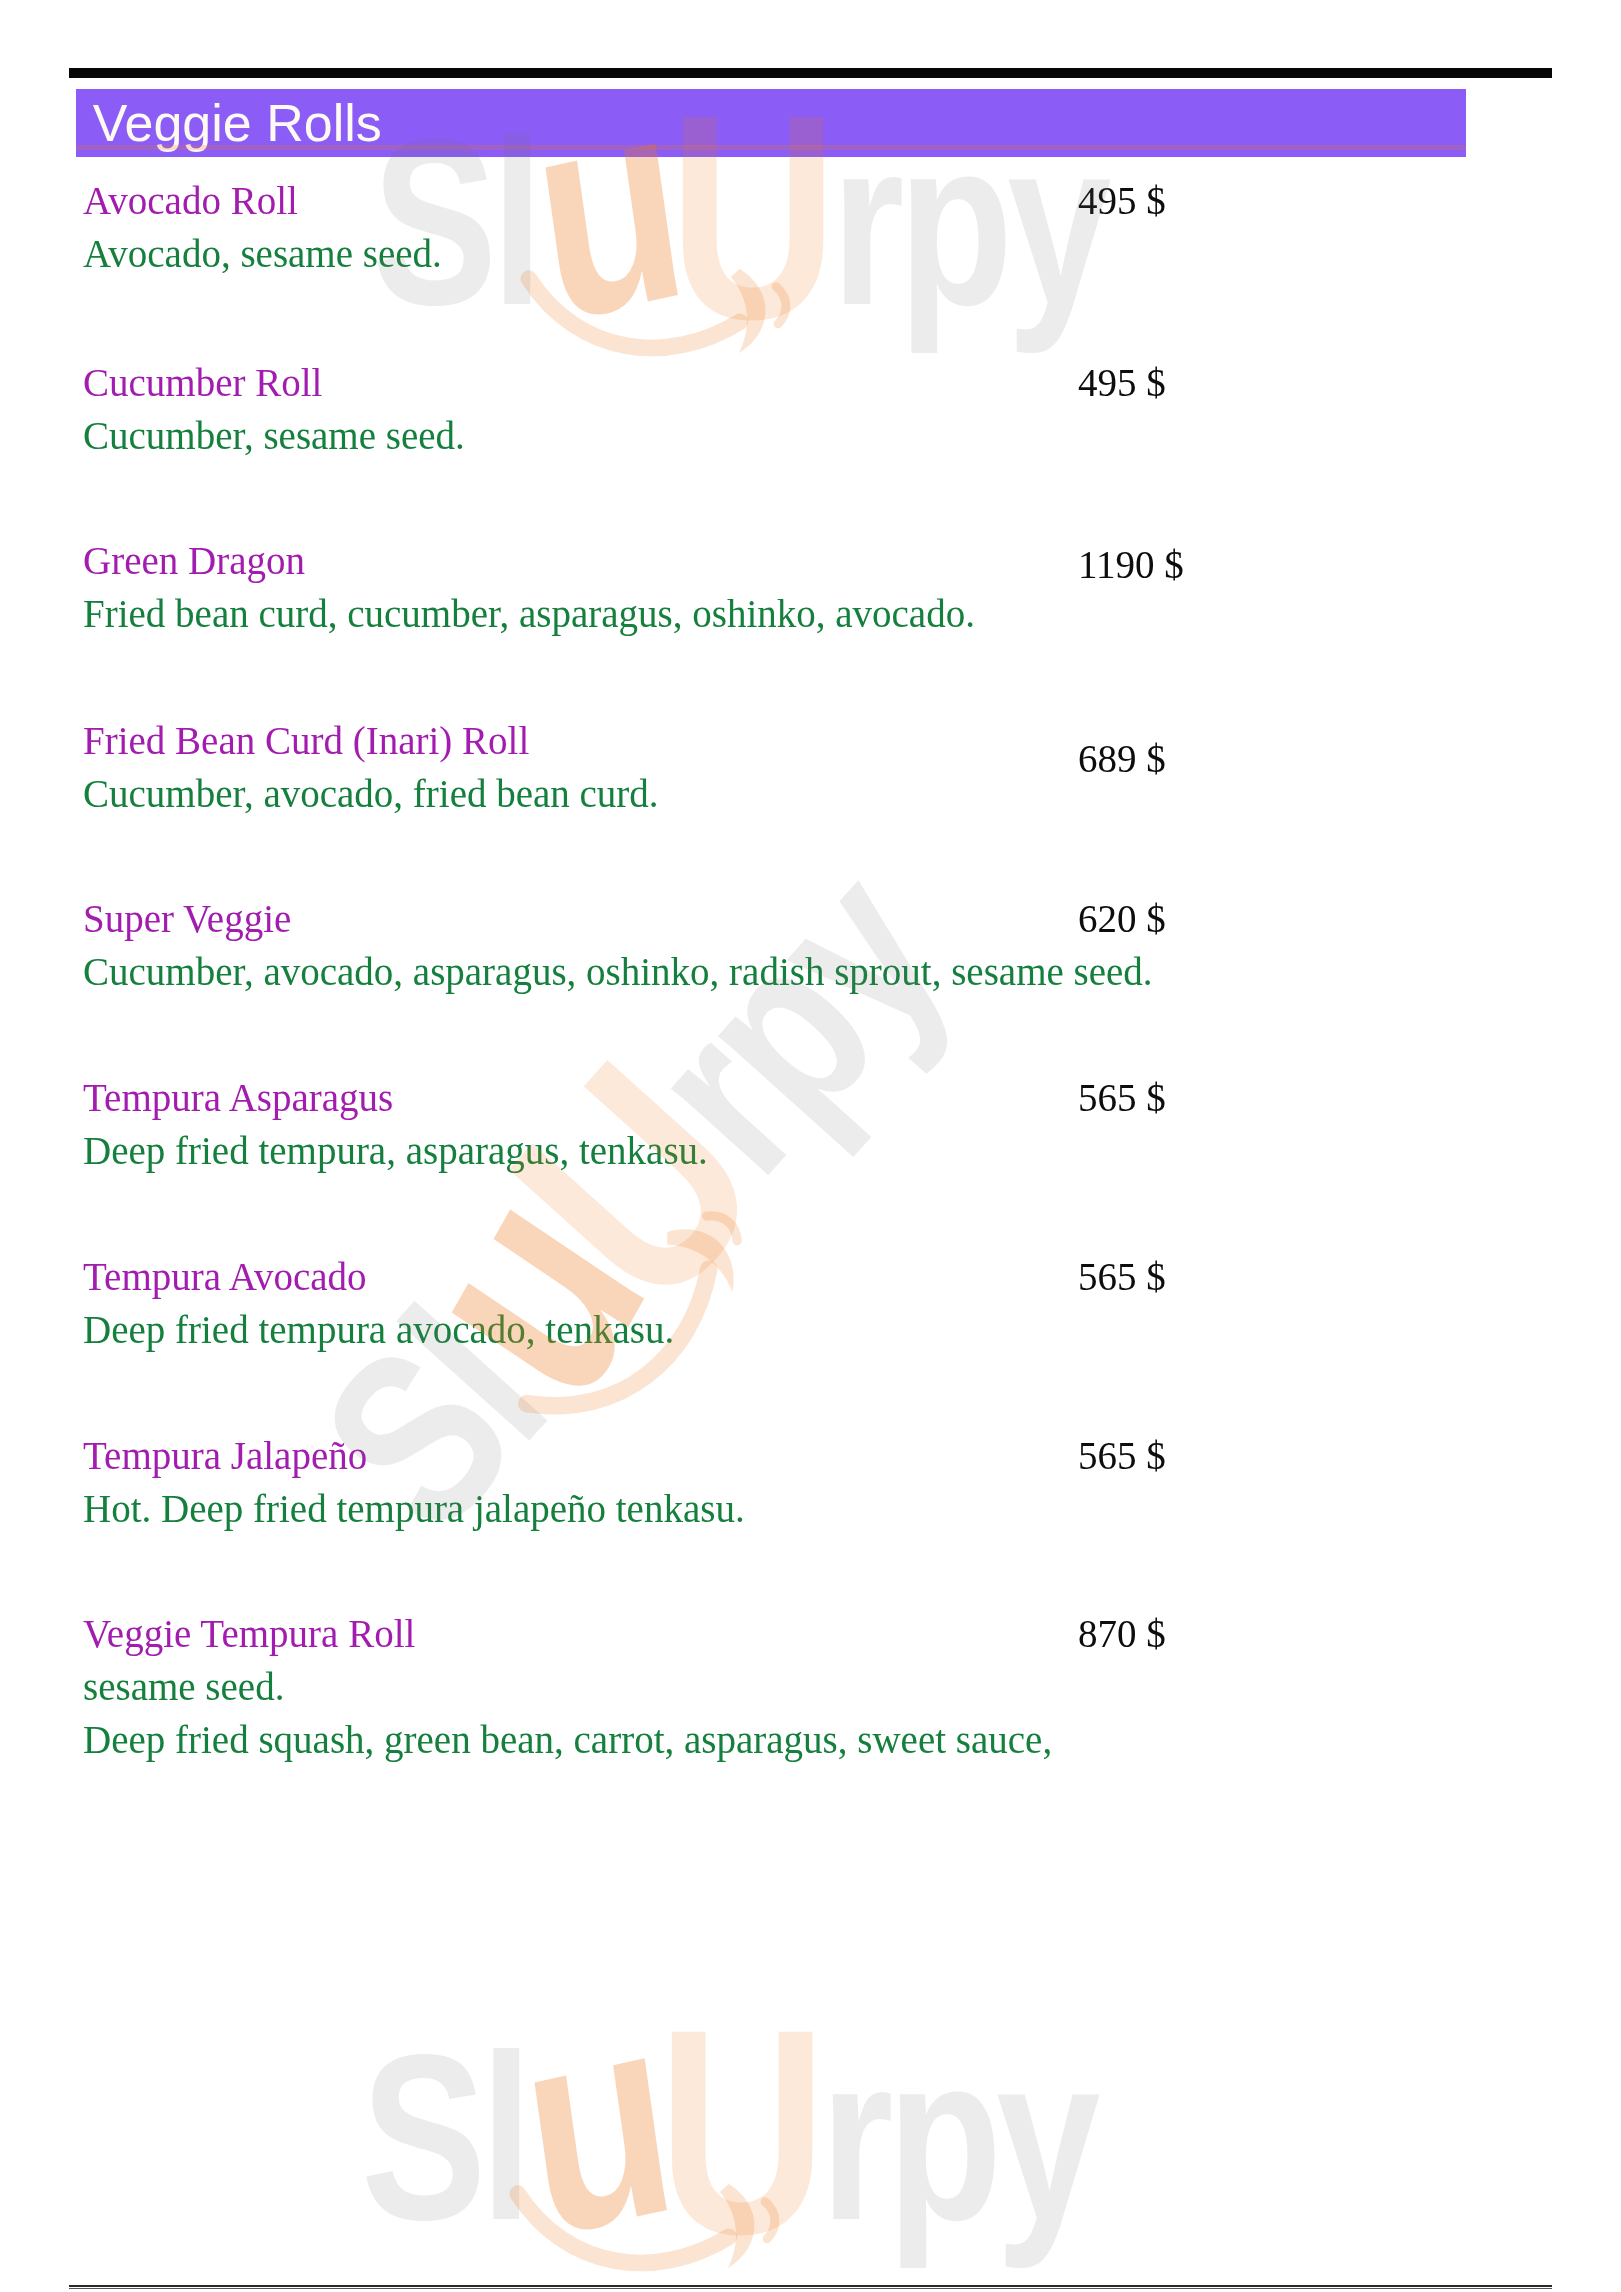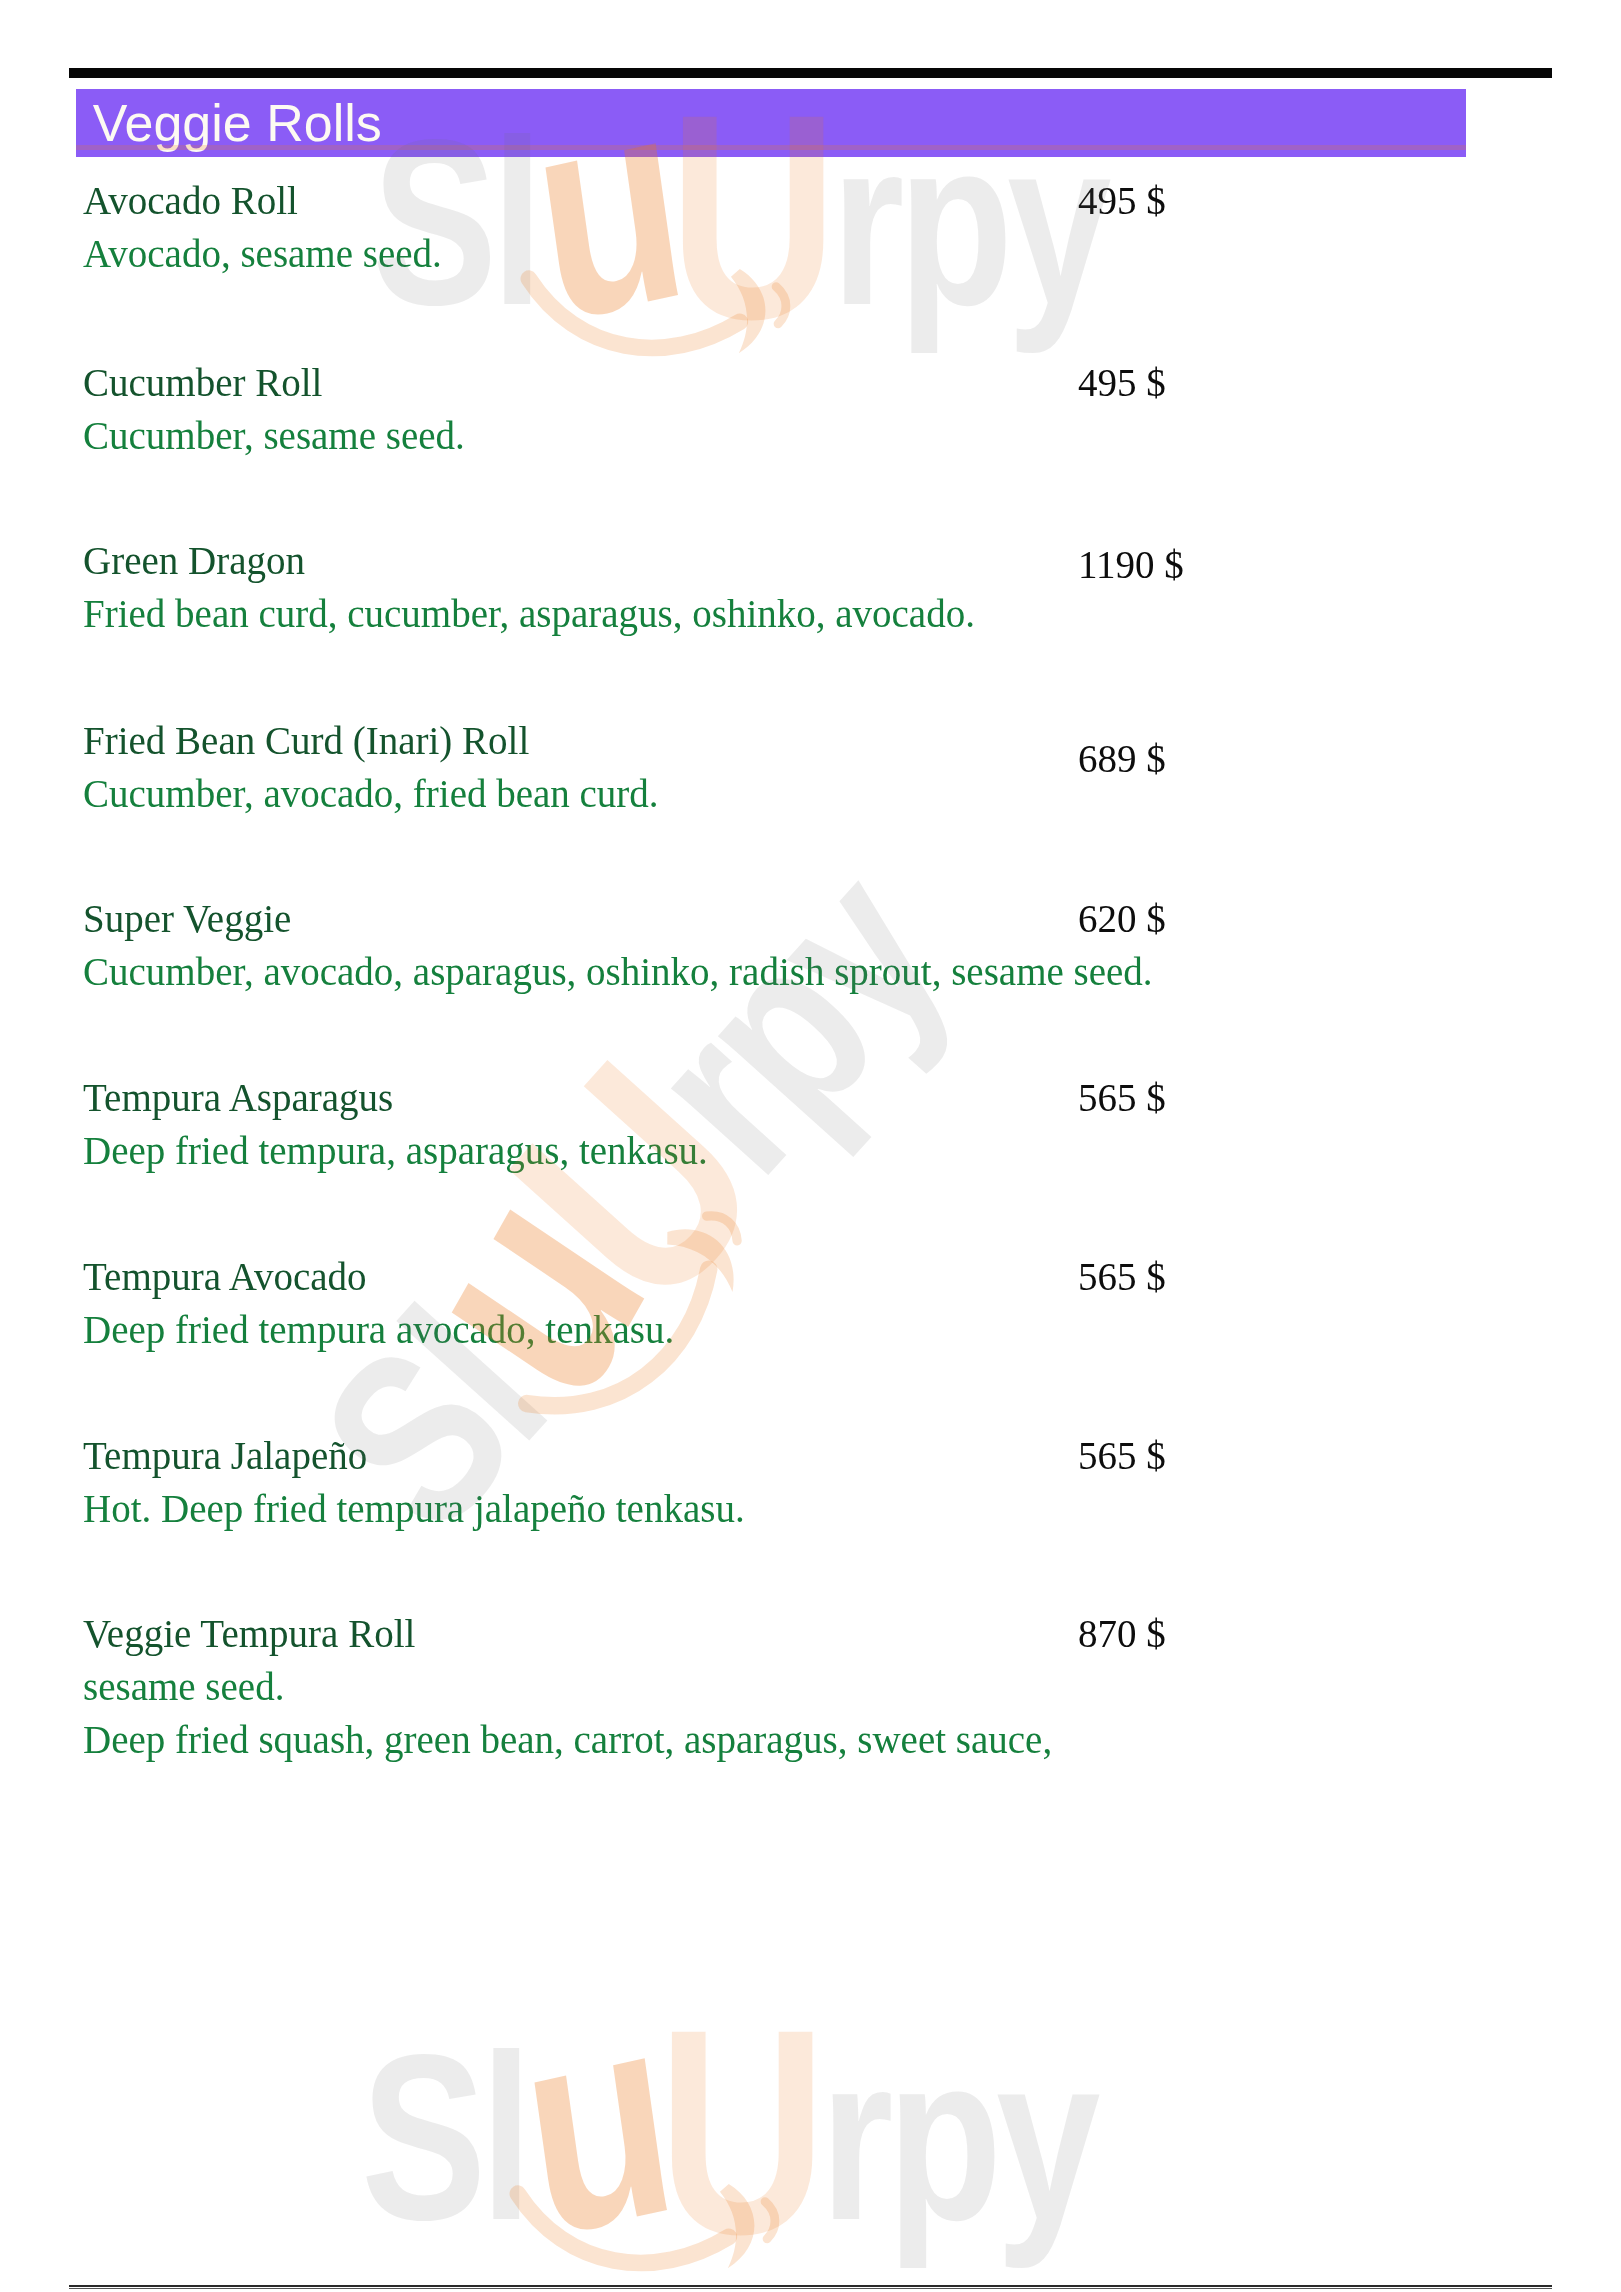--- a/index.html
+++ b/index.html
@@ -16,21 +16,21 @@
     display:flex; align-items:center; padding-left:16.7px; box-sizing:border-box;
   }
   .bar-shadow { position:absolute; left:76px; top:145px; width:1390px; height:4.9px; background:rgba(237,125,31,0.22); }
   .header-title {
     font-family:"Liberation Sans", sans-serif; font-size:52px; line-height:1;
     color:#fdfaf2; letter-spacing:0px;
   }
 
   
   .item { position:absolute; left:83px; width:1078px; line-height:53px; font-size:39px; white-space:nowrap; }
-  .item-name { color:#14532d; }
+  .item-name { color:#a21caf; }
   .item-desc { color:#15803d; }
   .price {
     position:absolute; right:249px; width:294px; text-align:left;
     font-size:39px; line-height:53px; color:#0d0d0d;
   }
 
   
   .bottom-rule { position:absolute; left:69px; top:2285px; width:1483px; height:3.9px;
     border-top:2px solid #2a2a2a; border-bottom:1px solid #555; box-sizing:border-box; }
 

